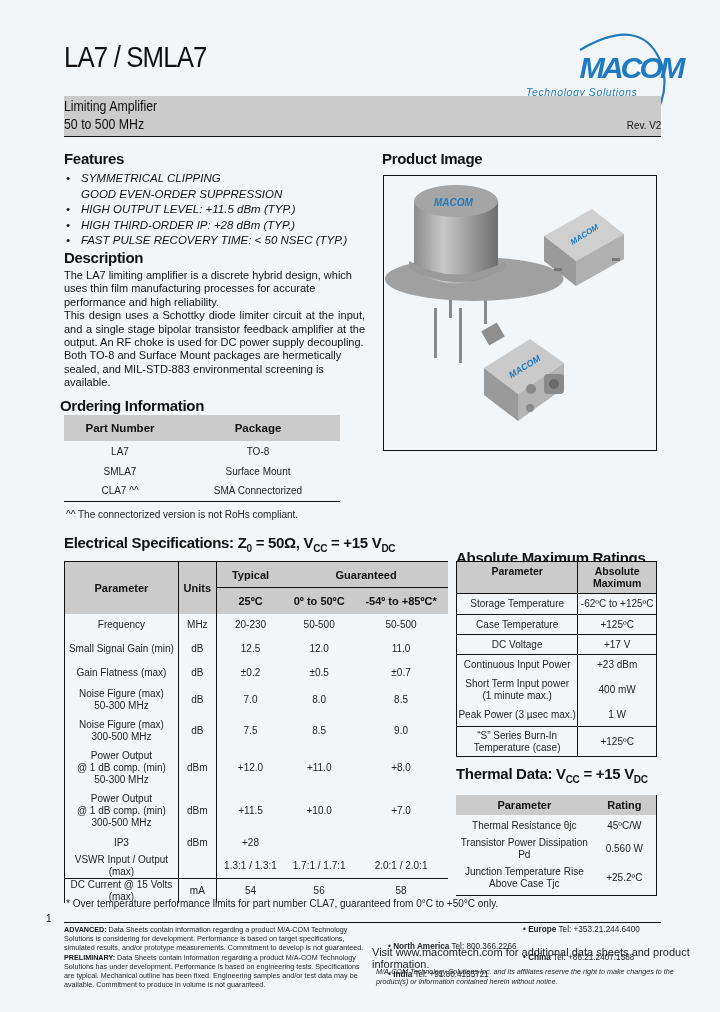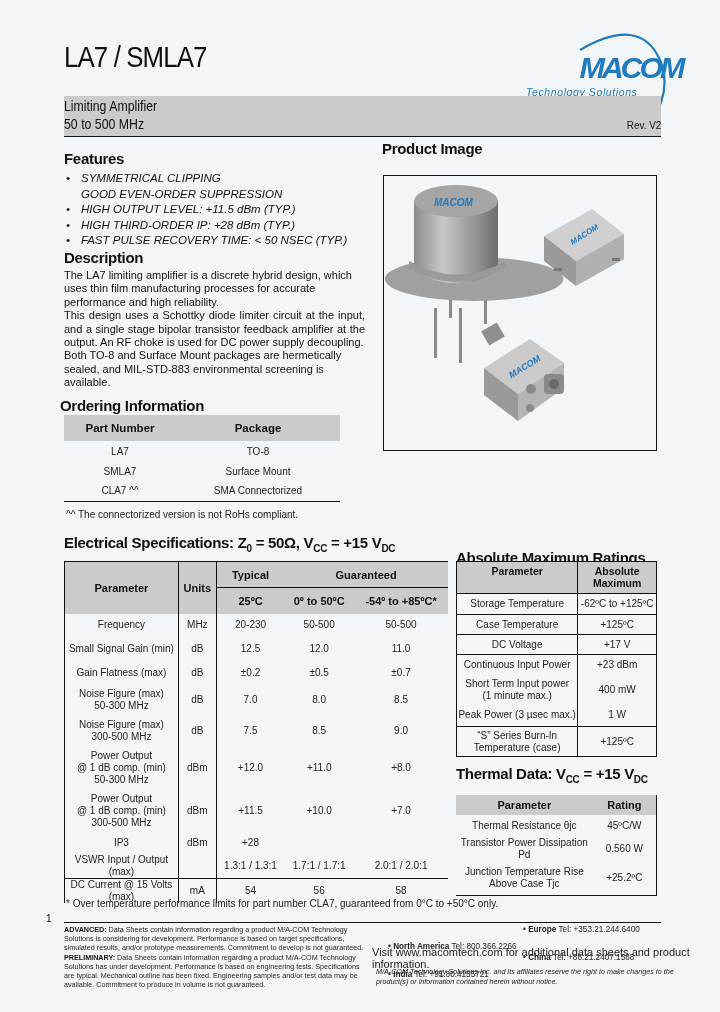--- a/index.html
+++ b/index.html
@@ -24,21 +24,21 @@
   .features-title { left: 64px; top: 150px; }
   .features-list { left: 64px; top: 171px; width: 310px; list-style: none; font-size: 11.5px; line-height: 15.5px; }
   .features-list li { position: relative; padding-left: 17px; font-style: italic; }
   .features-list li::before { content: "\2022"; position: absolute; left: 2px; top: 0; }
   .features-list li.cont::before { content: ""; }
 
   .desc-title { left: 64px; top: 249px; }
   .desc { left: 64px; top: 269px; width: 301px; font-size: 11px; line-height: 13.4px; }
   .desc p.j { text-align: justify; text-align-last: left; }
 
-  .prod-title { left: 382px; top: 140px; }
+  .prod-title { left: 382px; top: 150px; }
   .prod-box { left: 383px; top: 175px; width: 274px; height: 276px; border: 1px solid #111; background: #f3f6f9; }
 
   .order-title { left: 60px; top: 397px; }
   table { border-collapse: collapse; }
   .order-table { left: 64px; top: 415px; width: 276px; font-size: 10px; border-bottom: 1px solid #111; }
   .order-table th { background: #cbcbcb; font-size: 11.5px; font-weight: bold; height: 26px; }
   .order-table td { text-align: center; height: 20px; color: #222; }
   .order-table .c1 { width: 112px; }
   .order-note { left: 66px; top: 509px; font-size: 10px; color: #222; }
 

